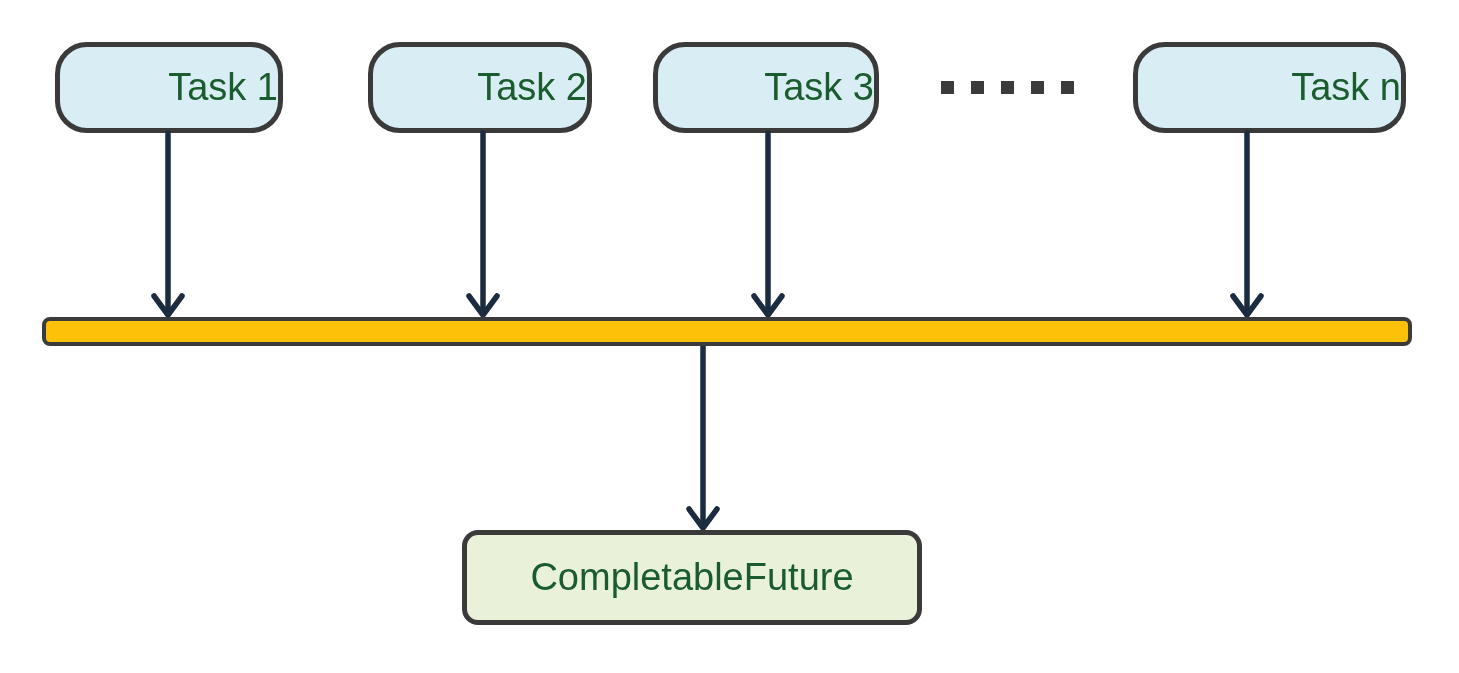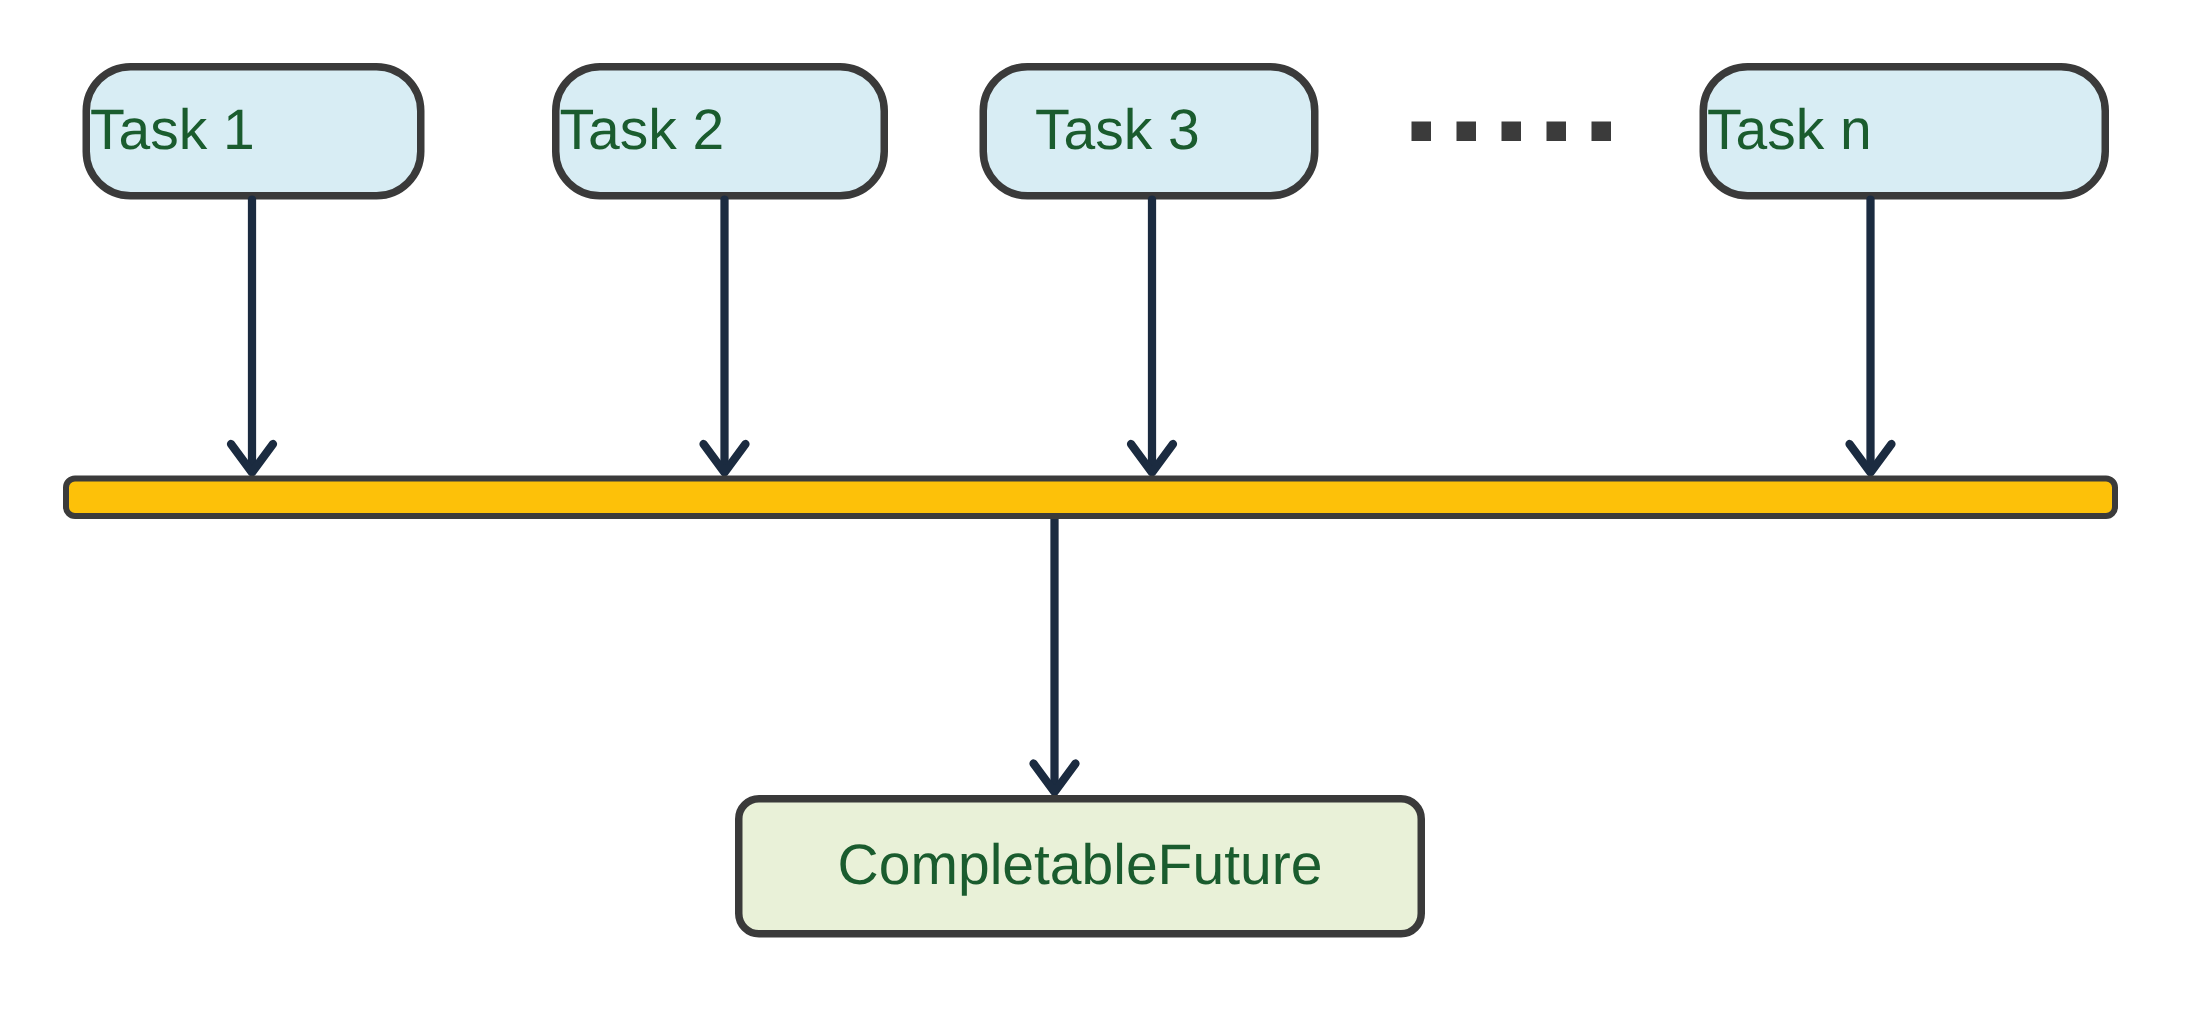--- a/index.html
+++ b/index.html
@@ -20,21 +20,21 @@
     top: 42px;
     height: 91px;
     box-sizing: border-box;
     background: var(--task-fill, #d8edf4);
     border: 5px solid var(--task-border, #3a3a3a);
     border-radius: 32px;
     color: var(--task-text, #1a5c2e);
     font-size: 38px;
     display: flex;
     align-items: center;
-    justify-content: flex-start;
+    justify-content: flex-end;
     white-space: nowrap;
   }
   #task-1 { left: 55px;   width: 228px; }
   #task-2 { left: 368px;  width: 224px; }
   #task-3 { left: 653px;  width: 226px; padding-left: 32px; }
   #task-n { left: 1133px; width: 273px; }
 
   .ellipsis-dots {
     position: absolute;
     left: 941px;
@@ -69,21 +69,20 @@
     box-sizing: border-box;
     background: var(--future-fill, #e9f1d8);
     border: 5px solid var(--task-border, #3a3a3a);
     border-radius: 16px;
     color: var(--future-text, #1a5c2e);
     font-size: 38px;
     display: flex;
     align-items: center;
     justify-content: center;
     white-space: nowrap;
-    margin-left: 28px;
   }
 
   svg.arrow-layer {
     position: absolute;
     left: 0;
     top: 0;
     pointer-events: none;
   }
   .shaft, .chevron {
     stroke: var(--arrow, #1b2b40);

